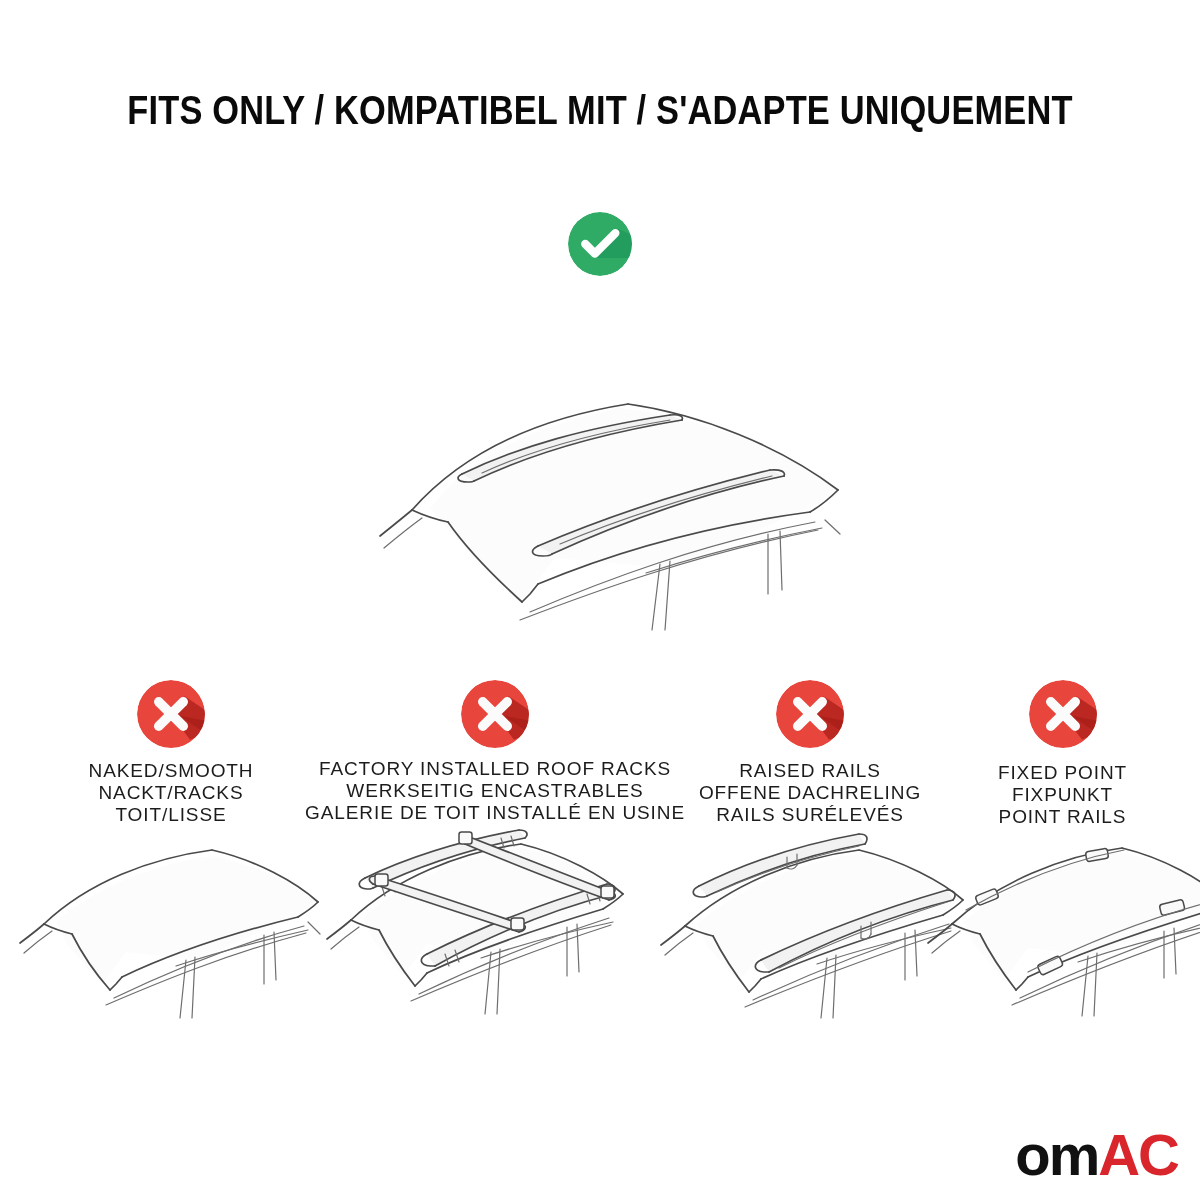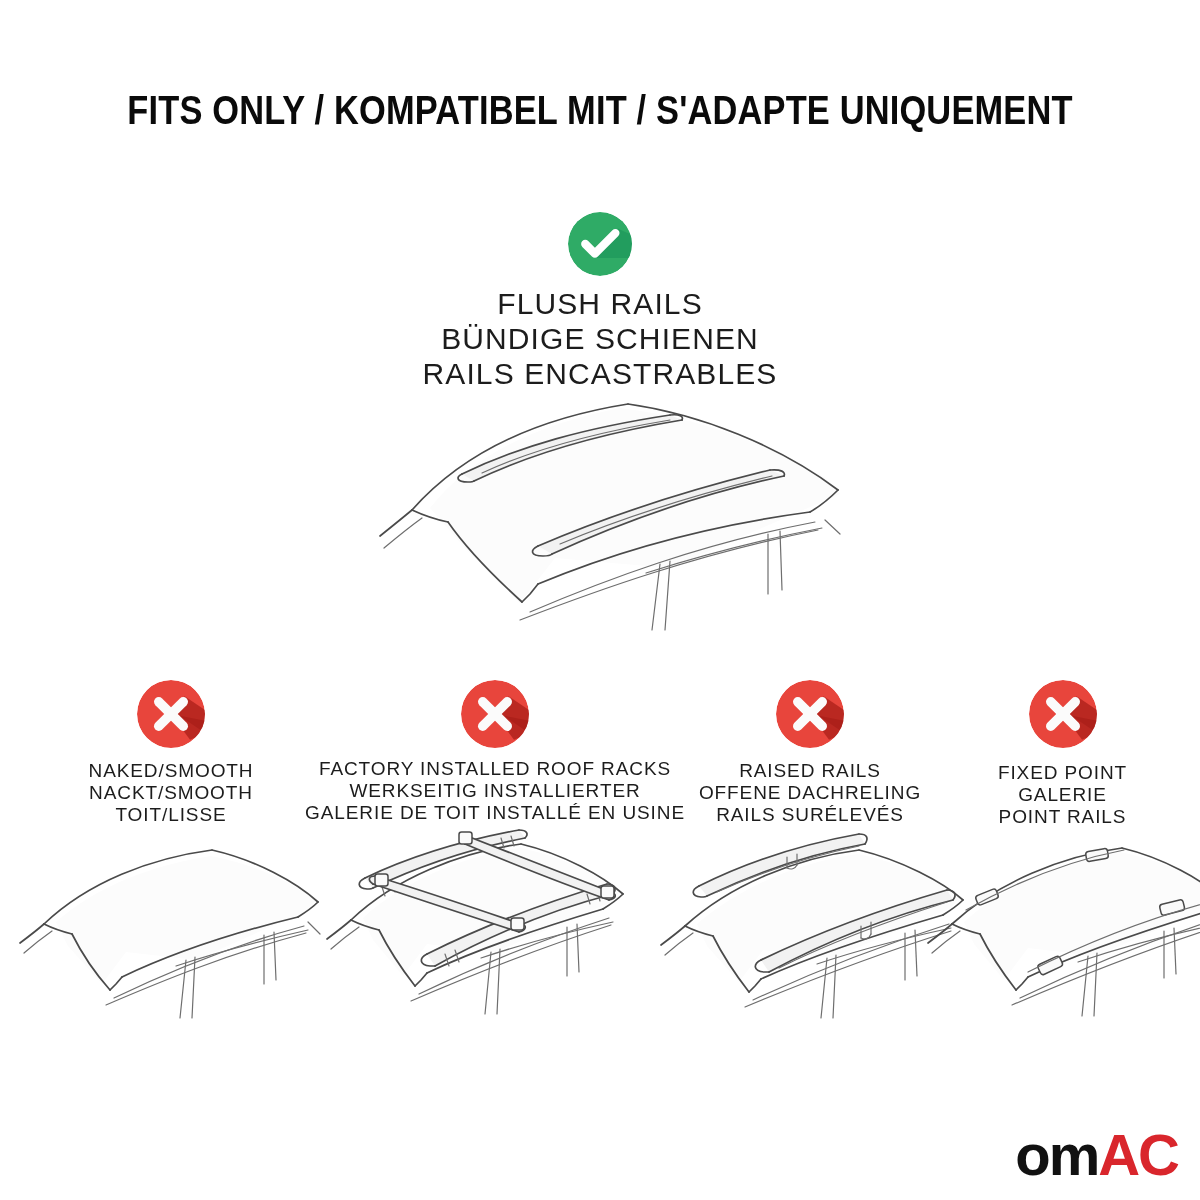--- a/index.html
+++ b/index.html
@@ -116,25 +116,20 @@
   <div class="badge good-badge">
     <div class="glyph">
       <svg viewBox="0 0 100 100" aria-hidden="true">
         <circle cx="50" cy="50" r="50" fill="#2FAB66"></circle>
         <path d="M44 72 L100 72 L100 36 L78 26 Z" fill="#179257" opacity="0.55"></path>
         <path d="M27 50 L42 65 L74 33" fill="none" stroke="#ffffff" stroke-width="13" stroke-linecap="round" stroke-linejoin="round"></path>
       </svg>
     </div>
   </div>
 
-  <div class="good-label">
-    <div>FLUSH RAILS</div>
-    <div>BÜNDIGE SCHIENEN</div>
-    <div>RAILS ENCASTRABLES</div>
-  </div>
 
   <div class="good-art">
     <svg viewBox="0 0 480 240" aria-hidden="true">
 
       <path class="fillpanel" d="M60 110 C100 60 160 28 250 10 C320 18 400 45 455 80
                L470 96 L300 170 L185 160 L150 205 L95 150 Z"></path>
 
       <path class="line" d="M42 112 C95 52 170 20 258 6"></path>
       <path class="line" d="M258 6 C330 16 410 48 468 92"></path>
       <path class="line" d="M468 92 C460 100 452 107 440 114"></path>
@@ -184,21 +179,21 @@
         <path d="M50 44 L100 78 L100 44 L70 24 Z" fill="#A71D18" opacity="0.72"></path>
         <path d="M50 50 L78 88 L100 78 L100 60 Z" fill="#A71D18" opacity="0.72"></path>
         <g stroke="#fbfbfb" stroke-width="14" stroke-linecap="round">
           <line x1="32" y1="32" x2="68" y2="68"></line>
           <line x1="68" y1="32" x2="32" y2="68"></line>
         </g>
       </svg>
     </div>
     <div class="caption">
       <div>NAKED/SMOOTH</div>
-      <div>NACKT/SMOOTH</div>
+      <div>NACKT/RACKS</div>
       <div>TOIT/LISSE</div>
     </div>
     <div class="art">
       <svg viewBox="0 0 310 190" aria-hidden="true">
         <path class="fillpanel" d="M40 80 C80 44 140 22 195 14 C238 22 275 40 300 58
                  L292 68 L180 118 L110 110 L86 142 L52 104 Z"></path>
         <path class="line" d="M28 82 C72 40 135 16 196 8"></path>
         <path class="line" d="M196 8 C240 18 280 40 302 60"></path>
         <path class="line" d="M302 60 C296 66 290 70 282 75"></path>
         <path class="line" d="M28 82 C38 87 48 90 56 92"></path>
@@ -226,21 +221,21 @@
         <path d="M50 44 L100 78 L100 44 L70 24 Z" fill="#A71D18" opacity="0.72"></path>
         <path d="M50 50 L78 88 L100 78 L100 60 Z" fill="#A71D18" opacity="0.72"></path>
         <g stroke="#fbfbfb" stroke-width="14" stroke-linecap="round">
           <line x1="32" y1="32" x2="68" y2="68"></line>
           <line x1="68" y1="32" x2="32" y2="68"></line>
         </g>
       </svg>
     </div>
     <div class="caption">
       <div>FACTORY INSTALLED ROOF RACKS</div>
-      <div>WERKSEITIG INSTALLIERTER</div>
+      <div>WERKSEITIG ENCASTRABLES</div>
       <div>GALERIE DE TOIT INSTALLÉ EN USINE</div>
     </div>
     <div class="art">
       <svg viewBox="0 0 320 210" aria-hidden="true">
 
         <path class="fillpanel" d="M48 96 C90 58 150 34 205 26 C246 34 282 52 304 70
                  L296 80 L180 130 L112 122 L88 154 L58 118 Z"></path>
 
         <path class="line" d="M36 98 C80 56 146 30 206 22"></path>
         <path class="line" d="M206 22 C248 32 288 54 308 72"></path>
@@ -370,21 +365,21 @@
         <path d="M50 44 L100 78 L100 44 L70 24 Z" fill="#A71D18" opacity="0.72"></path>
         <path d="M50 50 L78 88 L100 78 L100 60 Z" fill="#A71D18" opacity="0.72"></path>
         <g stroke="#fbfbfb" stroke-width="14" stroke-linecap="round">
           <line x1="32" y1="32" x2="68" y2="68"></line>
           <line x1="68" y1="32" x2="32" y2="68"></line>
         </g>
       </svg>
     </div>
     <div class="caption">
       <div>FIXED POINT</div>
-      <div>GALERIE</div>
+      <div>FIXPUNKT</div>
       <div>POINT RAILS</div>
     </div>
     <div class="art">
       <svg viewBox="0 0 290 200" aria-hidden="true">
         <path class="fillpanel" d="M44 92 C86 54 146 30 200 22 C242 30 278 48 300 66
                  L292 76 L176 126 L108 118 L84 150 L54 114 Z"></path>
         <path class="line" d="M32 94 C78 52 142 26 202 18"></path>
         <path class="line" d="M202 18 C244 28 282 50 302 68"></path>
         <path class="line" d="M302 68 C296 74 290 78 282 83"></path>
         <path class="line" d="M32 94 C42 99 52 102 60 104"></path>

